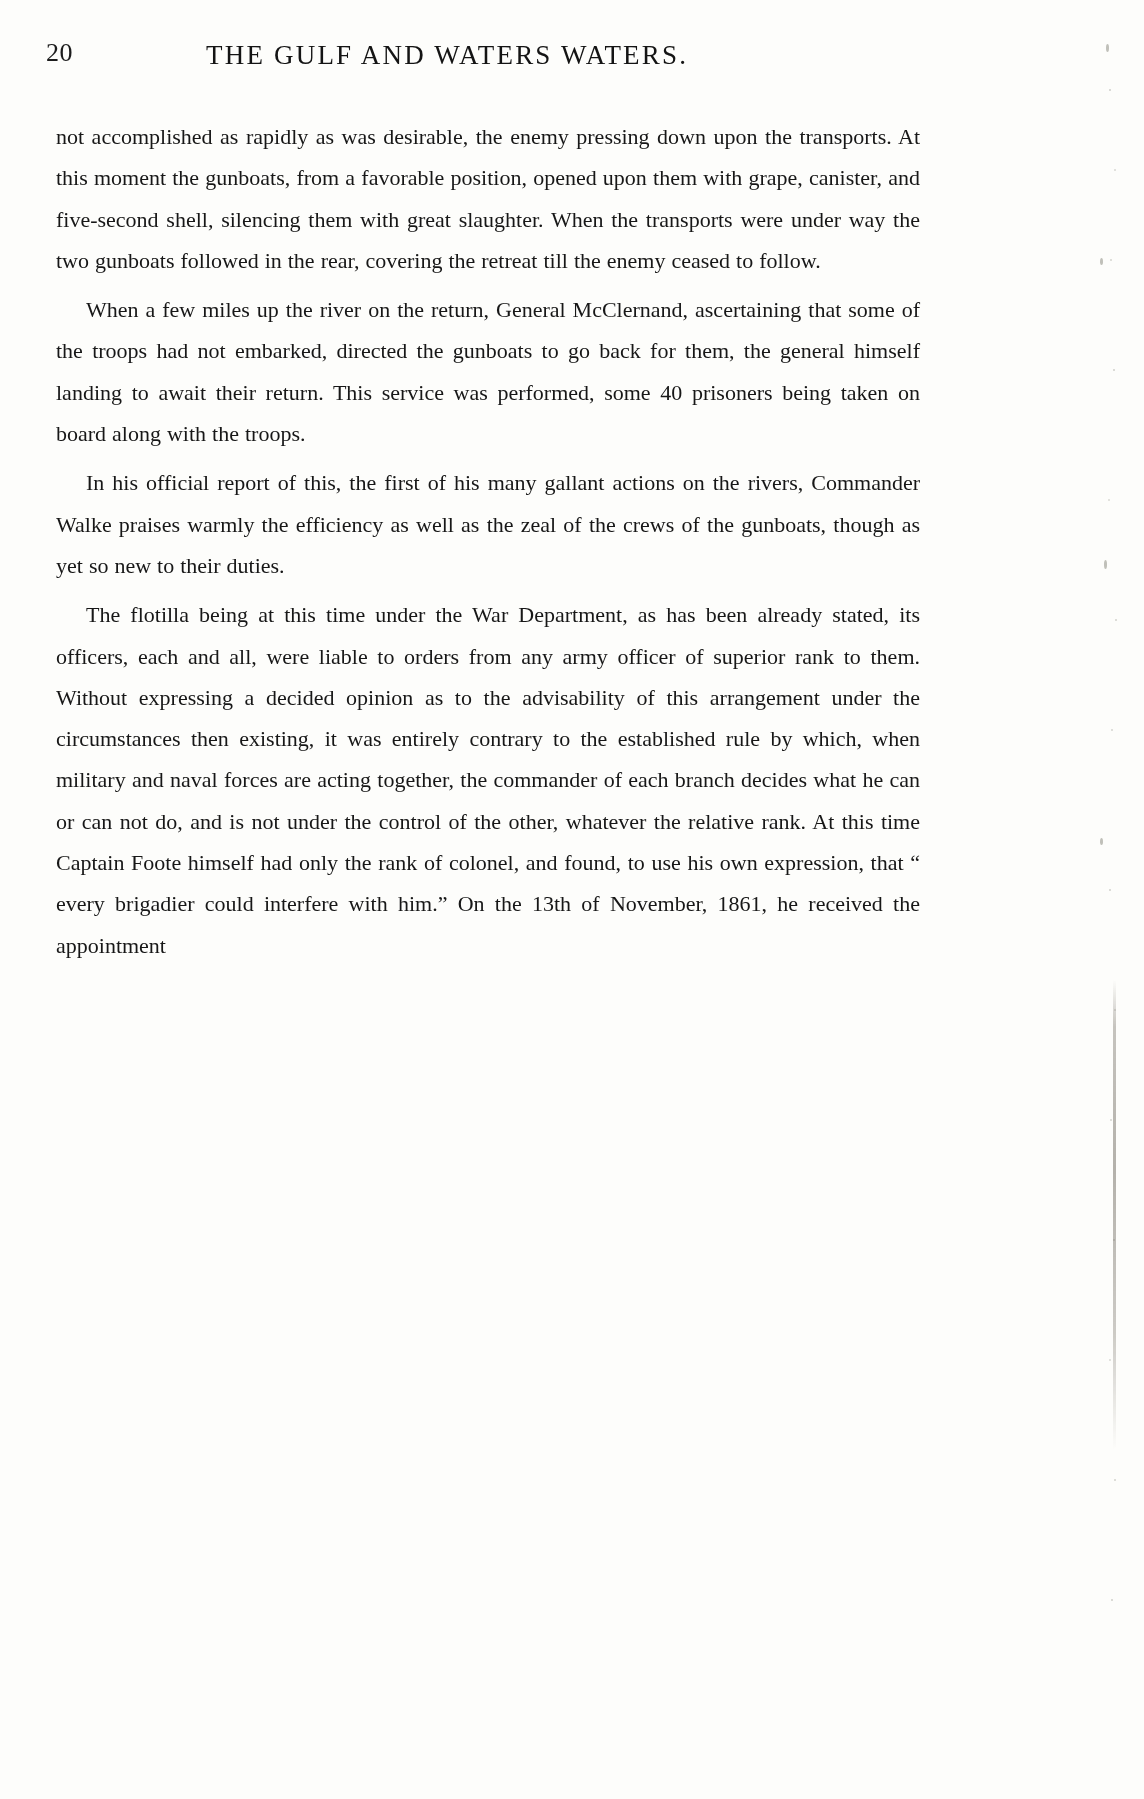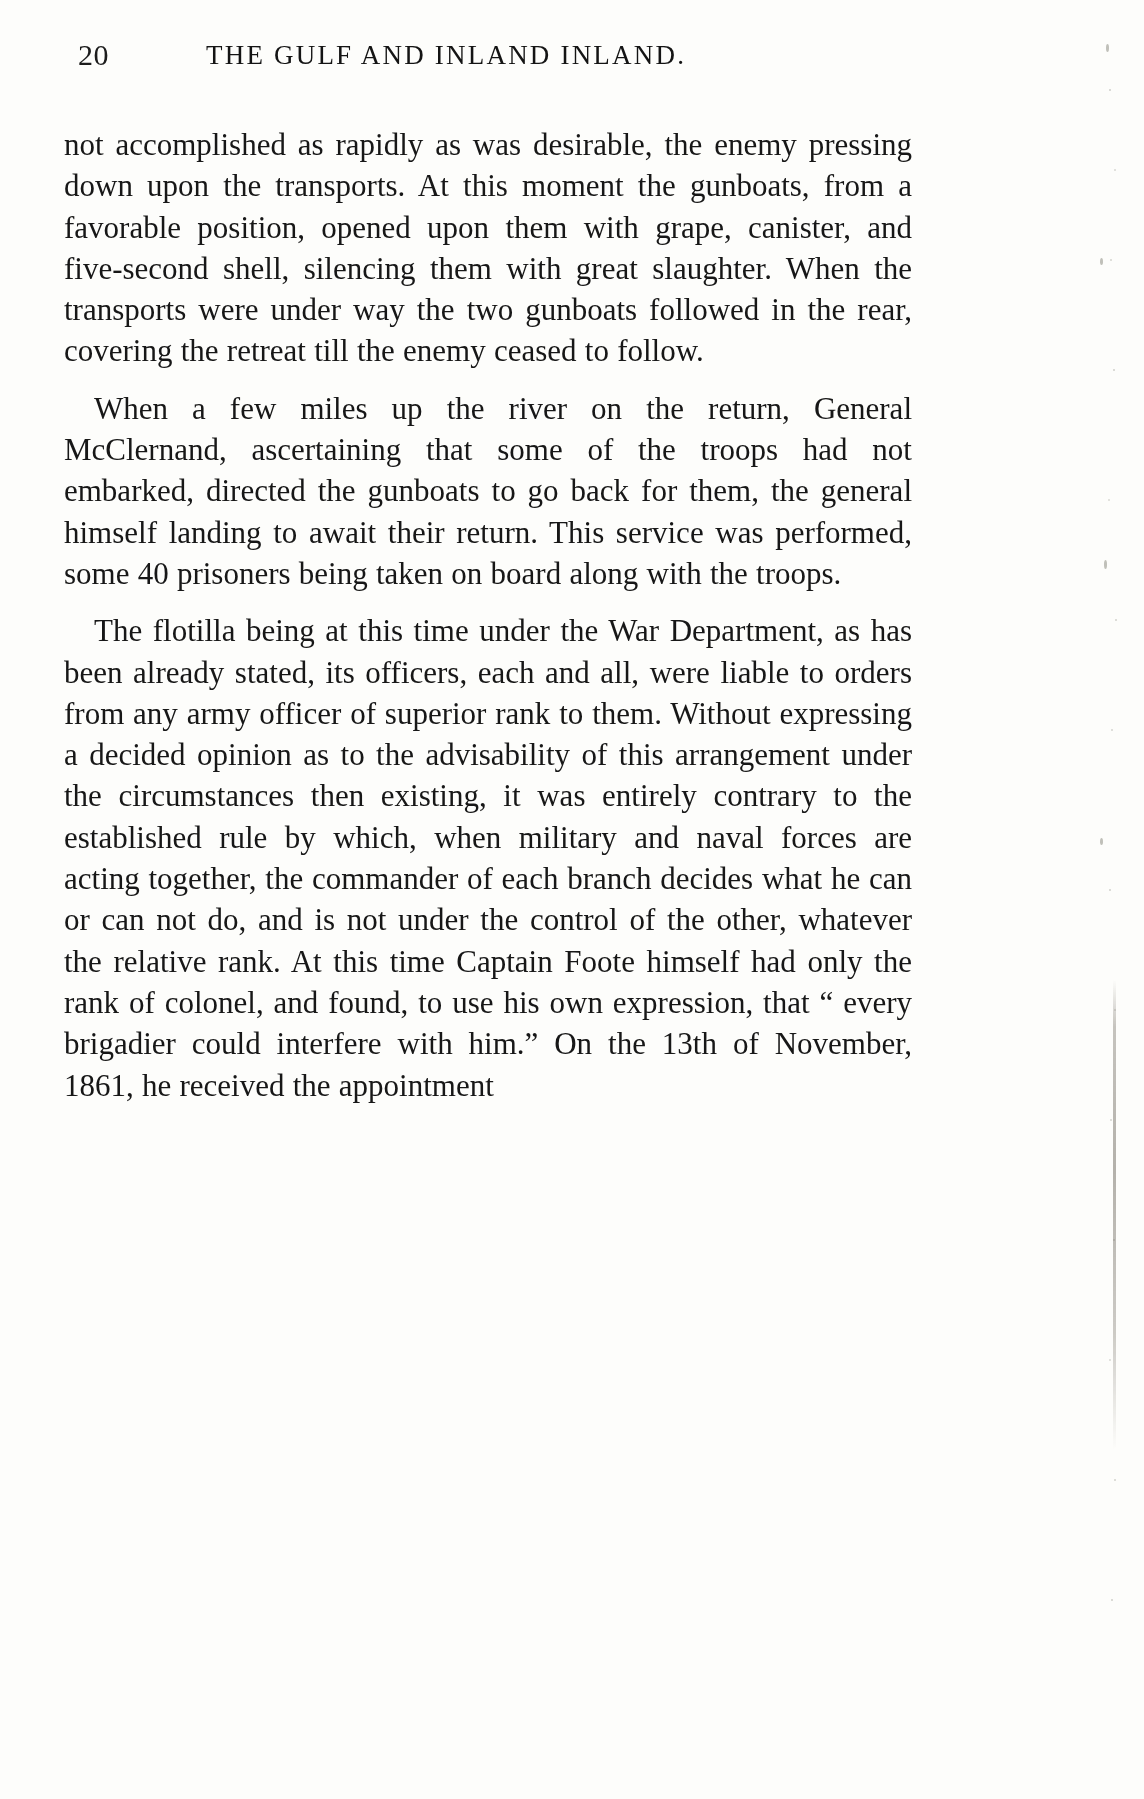--- a/index.html
+++ b/index.html
@@ -68,69 +68,69 @@
     position: absolute;
     top: 38px;
     left: 46px;
     right: 120px;
     height: 46px;
   }
   .folio {
     position: absolute;
     left: 0;
     top: 0;
-    font-size: 30px;
+    font-size: 26px;
     letter-spacing: 0.5px;
     color: #1c1c1c;
-    margin-left: 32px;
   }
   .running-head {
     position: absolute;
     left: 160px;
     top: 2px;
     font-size: 27px;
     letter-spacing: 2.2px;
     color: #141414;
     font-variant: normal;
     white-space: nowrap;
   }
   .body-text {
     position: absolute;
     top: 108px;
     left: 48px;
     width: 880px;
   }
   .body-text p {
-    margin: 16px;
-    font-size: 31px;
+    margin: 8px;
+    font-size: 22px;
     line-height: 41.3px;
     text-align: justify;
     text-align-last: left;
     text-justify: inter-word;
     color: #171717;
     text-indent: 30px;
     word-spacing: 0.5px;
   }
   .body-text p.noindent {
     text-indent: 0;
   }
 </style>
 </head>
 <body>
 
 <div class="page">
 
   <header class="page-header">
     <div class="folio">20</div>
-    <div class="running-head">THE GULF AND INLAND INLAND.</div>
+    <div class="running-head">THE GULF AND WATERS WATERS.</div>
   </header>
 
   <div class="body-text">
     <p class="noindent">not accomplished as rapidly as was desirable, the enemy pressing down upon the transports. At this moment the gunboats, from a favorable position, opened upon them with grape, canister, and five-second shell, silencing them with great slaughter. When the transports were under way the two gunboats followed in the rear, covering the retreat till the enemy ceased to follow.</p>
     <p>When a few miles up the river on the return, General McClernand, ascertaining that some of the troops had not embarked, directed the gunboats to go back for them, the general himself landing to await their return. This service was performed, some 40 prisoners being taken on board along with the troops.</p>
+    <p>In his official report of this, the first of his many gallant actions on the rivers, Commander Walke praises warmly the efficiency as well as the zeal of the crews of the gunboats, though as yet so new to their duties.</p>
     <p>The flotilla being at this time under the War Department, as has been already stated, its officers, each and all, were liable to orders from any army officer of superior rank to them. Without expressing a decided opinion as to the advisability of this arrangement under the circumstances then existing, it was entirely contrary to the established rule by which, when military and naval forces are acting together, the commander of each branch decides what he can or can not do, and is not under the control of the other, whatever the relative rank. At this time Captain Foote himself had only the rank of colonel, and found, to use his own expression, that “ every brigadier could interfere with him.” On the 13th of November, 1861, he received the appointment</p>
   </div>
 
   <div class="edge-speckle"></div>
   <div class="edge-line"></div>
   <div class="dot" style="left:1106px; top:44px; width:3px; height:8px;"></div>
   <div class="dot" style="left:1100px; top:258px; width:3px; height:7px;"></div>
   <div class="dot" style="left:1104px; top:560px; width:3px; height:9px;"></div>
   <div class="dot" style="left:1100px; top:838px; width:3px; height:7px;"></div>
 

